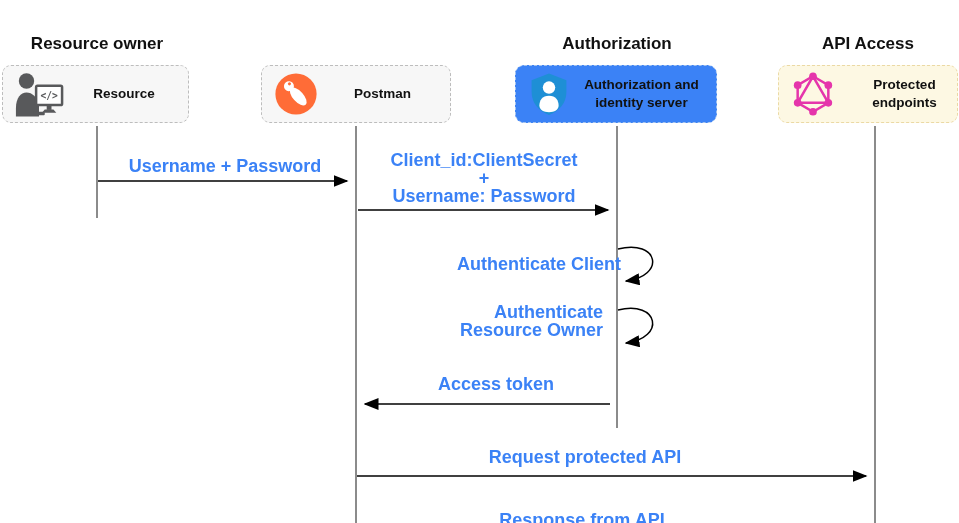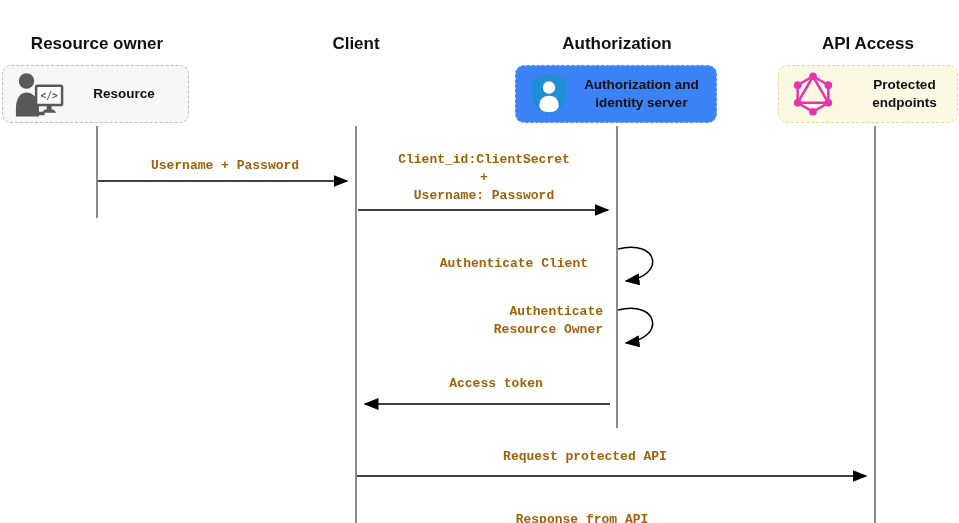--- a/index.html
+++ b/index.html
@@ -20,22 +20,22 @@
   .box-api{background:#fdf8e3;border:1.5px dashed #ebd9a4;gap:20px;}
   .actor-icon{margin-left:11px;flex:0 0 auto;}
   .actor-label{
     flex:1;text-align:center;font-size:13.5px;font-weight:bold;color:#111;
     line-height:1.3;white-space:pre-line;padding:0 8px 0 4px;
   }
   #lines-layer{position:absolute;left:0;top:0;pointer-events:none;}
   .lifeline{stroke:#4d4d4d;stroke-width:1.3;}
   .msg-line{stroke:#000;stroke-width:1.5;fill:none;}
   .msg-label{
-    position:absolute;font-size:13px;font-weight:bold;color:#a16207;
-    line-height:18px;white-space:pre-line;font-family:Liberation Mono, monospace;
+    position:absolute;font-size:18px;font-weight:bold;color:#3b82f6;
+    line-height:18px;white-space:pre-line;
   }
   .center{text-align:center;}
   .right{text-align:right;}
   .mono-glyph{font-family:"DejaVu Sans Mono",monospace;}
 </style>
 </head>
 <body>
 
 <div id="canvas">
 
@@ -53,37 +53,47 @@
     <path class="msg-line" d="M98,153 L347,153" marker-end="url(#arrow)"></path>
     <path class="msg-line" d="M358,182 L608,182" marker-end="url(#arrow)"></path>
     <path class="msg-line" d="M618,221 C659,211 666,248 626,253" marker-end="url(#arrow)"></path>
     <path class="msg-line" d="M618,282 C659,272 666,310 626,315" marker-end="url(#arrow)"></path>
     <path class="msg-line" d="M610,376 L365,376" marker-end="url(#arrow)"></path>
     <path class="msg-line" d="M357,448 L866,448" marker-end="url(#arrow)"></path>
     <path class="msg-line" d="M868,513 L364,513" marker-end="url(#arrow)"></path>
   </svg>
 
   <div class="actor-title" style="left:15px;width:164px;">Resource owner</div>
-  <div class="actor-title" style="left:276px;width:160px;">Client</div>
   <div class="actor-title" style="left:535px;width:164px;">Authorization</div>
   <div class="actor-title" style="left:788px;width:160px;">API Access</div>
 
   <div class="actor-box box-neutral" style="left:2px;width:187px;">
     <svg class="actor-icon" width="50" height="45" viewBox="0 0 52 46">
       <circle cx="13" cy="9" r="8" fill="#58595B"></circle>
       <path d="M2 46 L2 37 C2 27 7 21 13 21 C19 21 24 26 26 33 L26 46 Z" fill="#58595B"></path>
       <rect x="23" y="14" width="27" height="20" rx="1.5" fill="#ffffff" stroke-width="2.6" stroke="#58595B"></rect>
       <text class="mono-glyph" x="36.5" y="28" font-size="10" font-weight="bold" text-anchor="middle" fill="#58595B">&lt;/&gt;</text>
       <path d="M34 34 L39 34 L39 39 L34 39 Z" fill="#58595B"></path>
       <path d="M29 42 L44 42 L41 38.5 L32 38.5 Z" fill="#58595B"></path>
       <rect x="20" y="41" width="12" height="3.5" rx="1" fill="#58595B"></rect>
     </svg>
     <div class="actor-label">Resource</div>
   </div>
 
+  <div class="actor-box box-neutral" style="left:261px;width:190px;">
+    <svg class="actor-icon" width="46" height="46" viewBox="0 0 48 48">
+      <circle cx="24" cy="24" r="21.5" fill="#FF6C37"></circle>
+      <g transform="rotate(-42 24 24)">
+        <ellipse cx="24" cy="27.5" rx="5.6" ry="11.5" fill="#ffffff"></ellipse>
+        <circle cx="24" cy="13" r="5.2" fill="#ffffff"></circle>
+        <circle cx="26" cy="11.5" r="1.6" fill="#FF6C37"></circle>
+      </g>
+    </svg>
+    <div class="actor-label">Postman</div>
+  </div>
 
   <div class="actor-box box-identity" style="left:515px;width:202px;">
     <svg class="actor-icon" width="44" height="46" viewBox="0 0 48 48">
       <path d="M24 1.5 L43 9 V21.5 C43 34 35.5 42 24 47 C12.5 42 5 34 5 21.5 V9 Z" fill="#1E8FD5"></path>
       <circle cx="24" cy="17" r="6.8" fill="#ffffff"></circle>
       <path d="M24 26 C31.5 26 34.5 31.5 34.5 36.5 C34.5 41 30 43.8 24 43.8 C18 43.8 13.5 41 13.5 36.5 C13.5 31.5 16.5 26 24 26 Z" fill="#ffffff"></path>
     </svg>
     <div class="actor-label">Authorization and
 identity server</div>
   </div>
@@ -104,20 +114,20 @@
       </g>
     </svg>
     <div class="actor-label">Protected
 endpoints</div>
   </div>
 
   <div class="msg-label center" style="left:105px;width:240px;top:129px;">Username + Password</div>
   <div class="msg-label center" style="left:364px;width:240px;top:123px;">Client_id:ClientSecret
 +
 Username: Password</div>
-  <div class="msg-label right" style="left:388px;width:200px;top:227px;">Authenticate Client</div>
+  <div class="msg-label right" style="left:421px;width:200px;top:227px;">Authenticate Client</div>
   <div class="msg-label right" style="left:403px;width:200px;top:275px;">Authenticate
 Resource Owner</div>
   <div class="msg-label center" style="left:376px;width:240px;top:347px;">Access token</div>
   <div class="msg-label center" style="left:435px;width:300px;top:420px;">Request protected API</div>
   <div class="msg-label center" style="left:432px;width:300px;top:483px;">Response from API</div>
 
 </div>
 
 </body></html>

